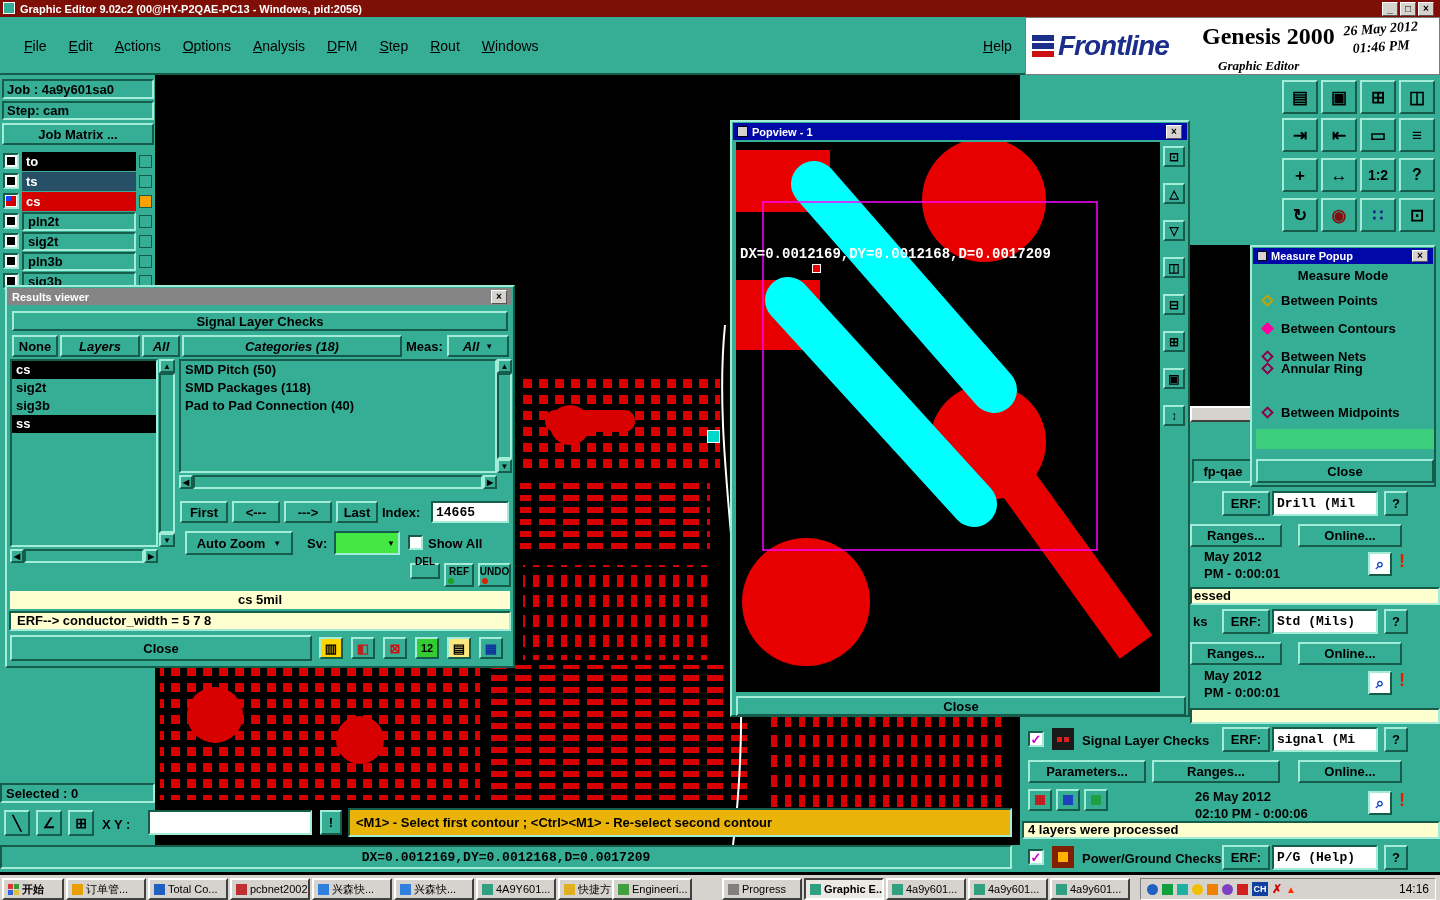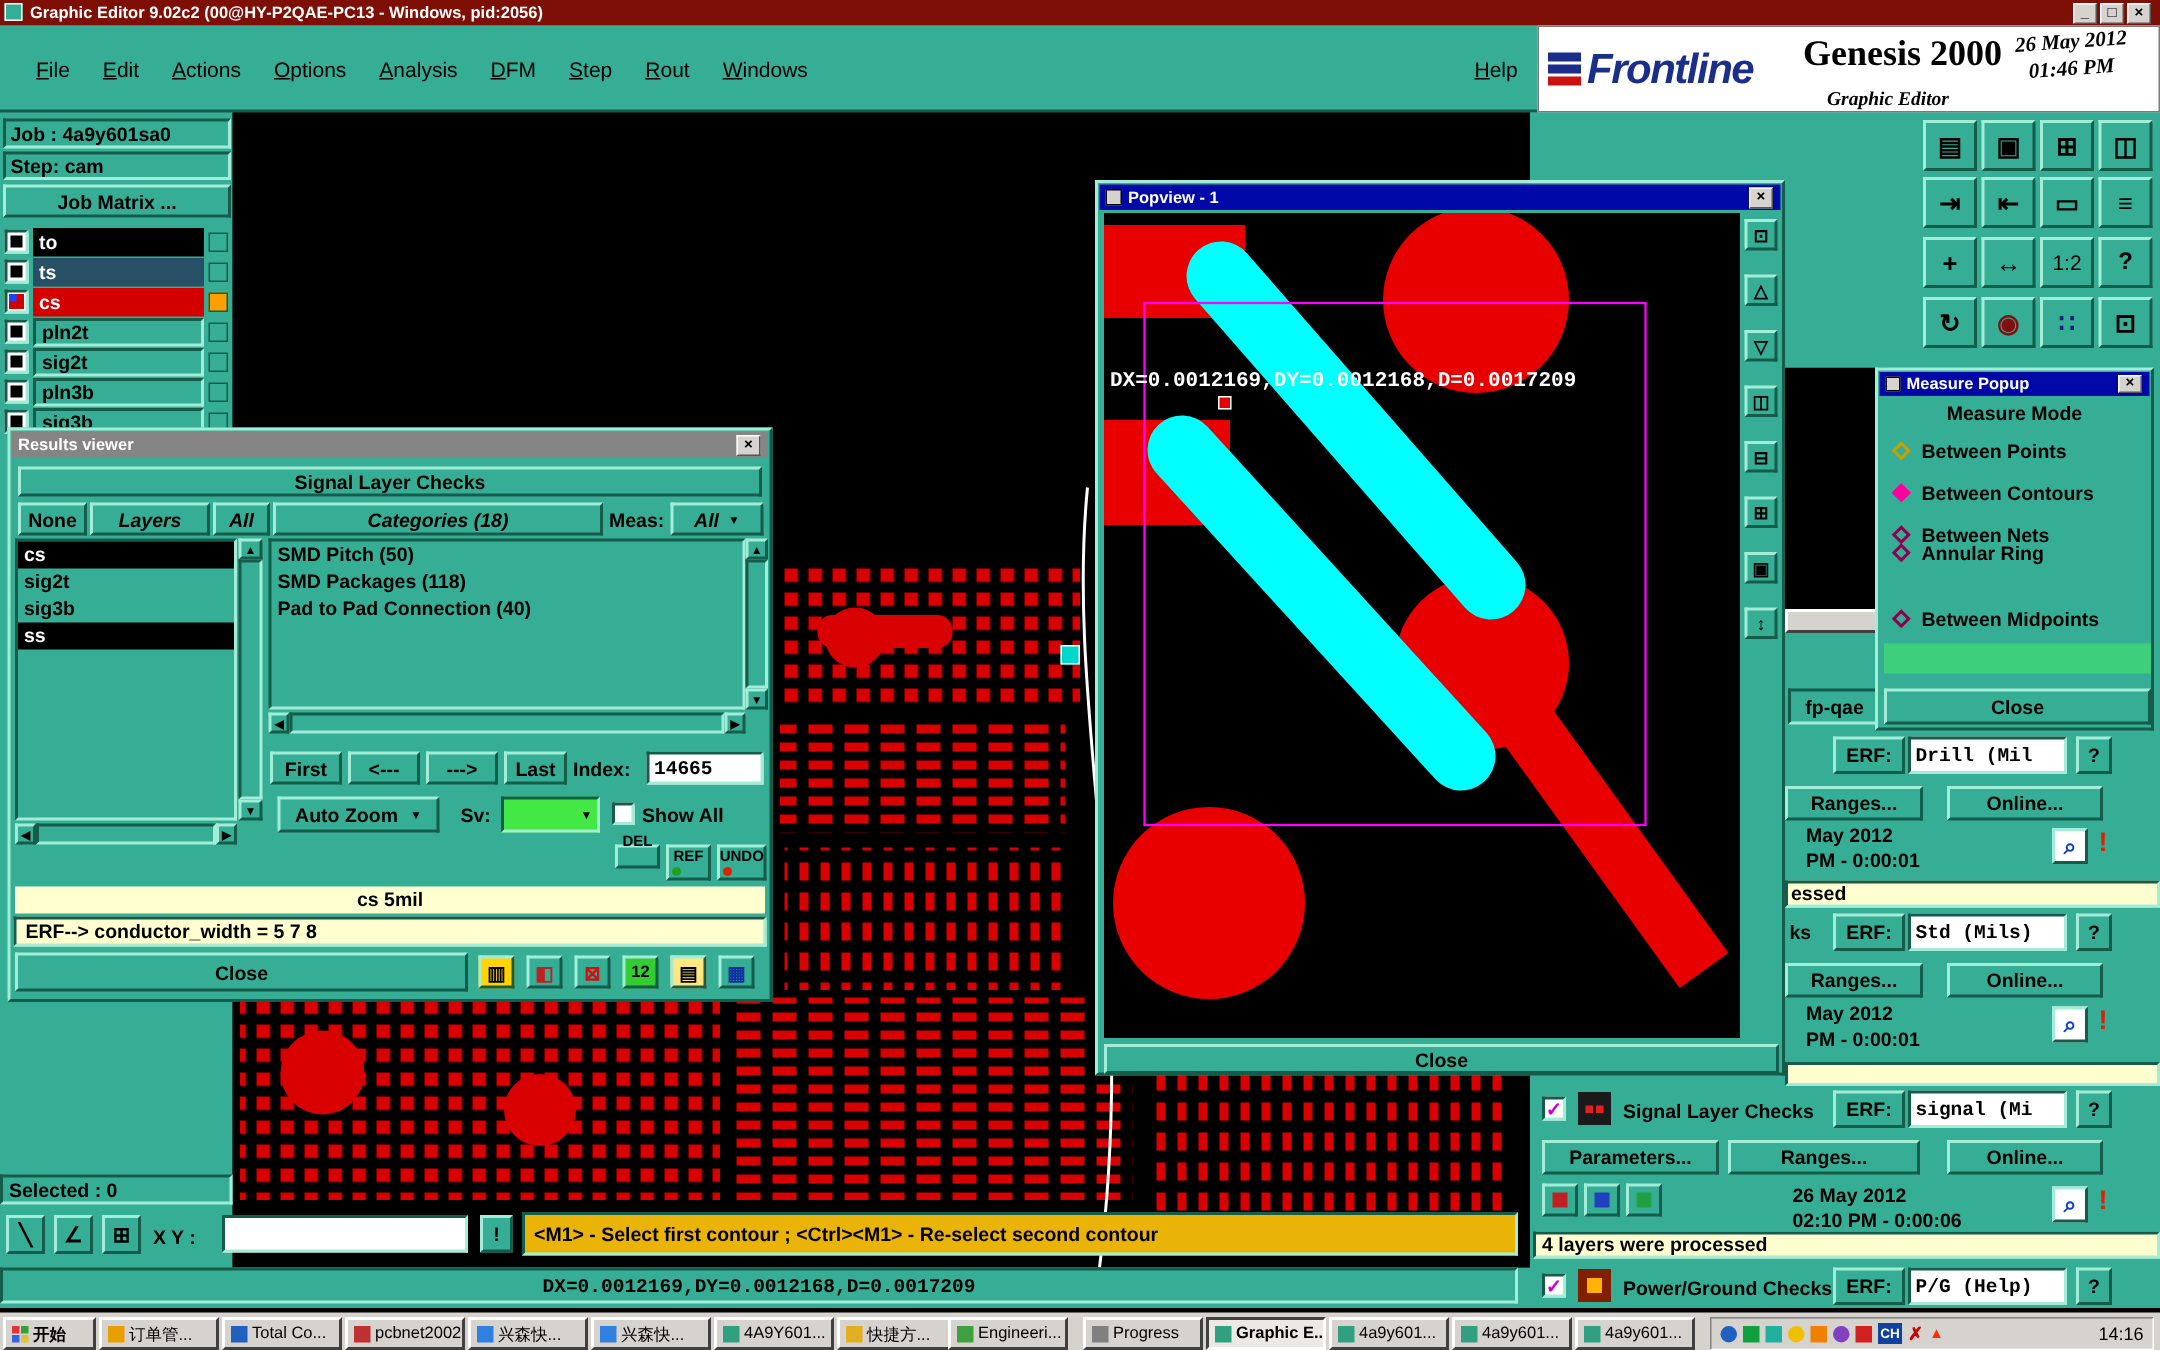--- a/index.html
+++ b/index.html
@@ -130,21 +130,21 @@
 <div class="abs out btn" style="left:1399px;top:118px;width:36px;height:34px">
     <span class="ig">≡</span>
   </div>
 <div class="abs out btn" style="left:1282px;top:158px;width:36px;height:34px">
     <span class="ig">+</span>
   </div>
 <div class="abs out btn" style="left:1321px;top:158px;width:36px;height:34px">
     <span class="ig">↔</span>
   </div>
 <div class="abs out btn" style="left:1360px;top:158px;width:36px;height:34px">
-    <span style="font-weight:normal;font-size:14px">1:2</span>
+    <span style="font-weight:bold;font-size:14px">1:2</span>
   </div>
 <div class="abs out btn" style="left:1399px;top:158px;width:36px;height:34px">
     <span style="font-weight:bold;font-size:16px">?</span>
   </div>
 <div class="abs out btn" style="left:1282px;top:198px;width:36px;height:34px">
     <span class="ig">↻</span>
   </div>
 <div class="abs out btn" style="left:1321px;top:198px;width:36px;height:34px">
     <span class="ig" style="color:#801010">◉</span>
   </div>
@@ -519,21 +519,21 @@
       <span>兴森快...</span>
     </div>
   <div class="abs gbtn task" style="left:476px;top:3px;width:80px;height:22px">
       <span class="chip" style="background:#30a080"></span>
       <span>4A9Y601...</span>
     </div>
   <div class="abs gbtn task" style="left:558px;top:3px;width:80px;height:22px">
       <span class="chip" style="background:#e0b020"></span>
       <span>快捷方...</span>
     </div>
-  <div class="abs gbtn task" style="left:632px;top:3px;width:80px;height:22px">
+  <div class="abs gbtn task" style="left:612px;top:3px;width:80px;height:22px">
       <span class="chip" style="background:#40a040"></span>
       <span>Engineeri...</span>
     </div>
   <div class="abs gbtn task" style="left:722px;top:3px;width:80px;height:22px">
       <span class="chip" style="background:#808080"></span>
       <span>Progress</span>
     </div>
   <div class="abs gbtn task task-active" style="left:804px;top:3px;width:80px;height:22px">
       <span class="chip" style="background:#30a080"></span>
       <span>Graphic E...</span>

